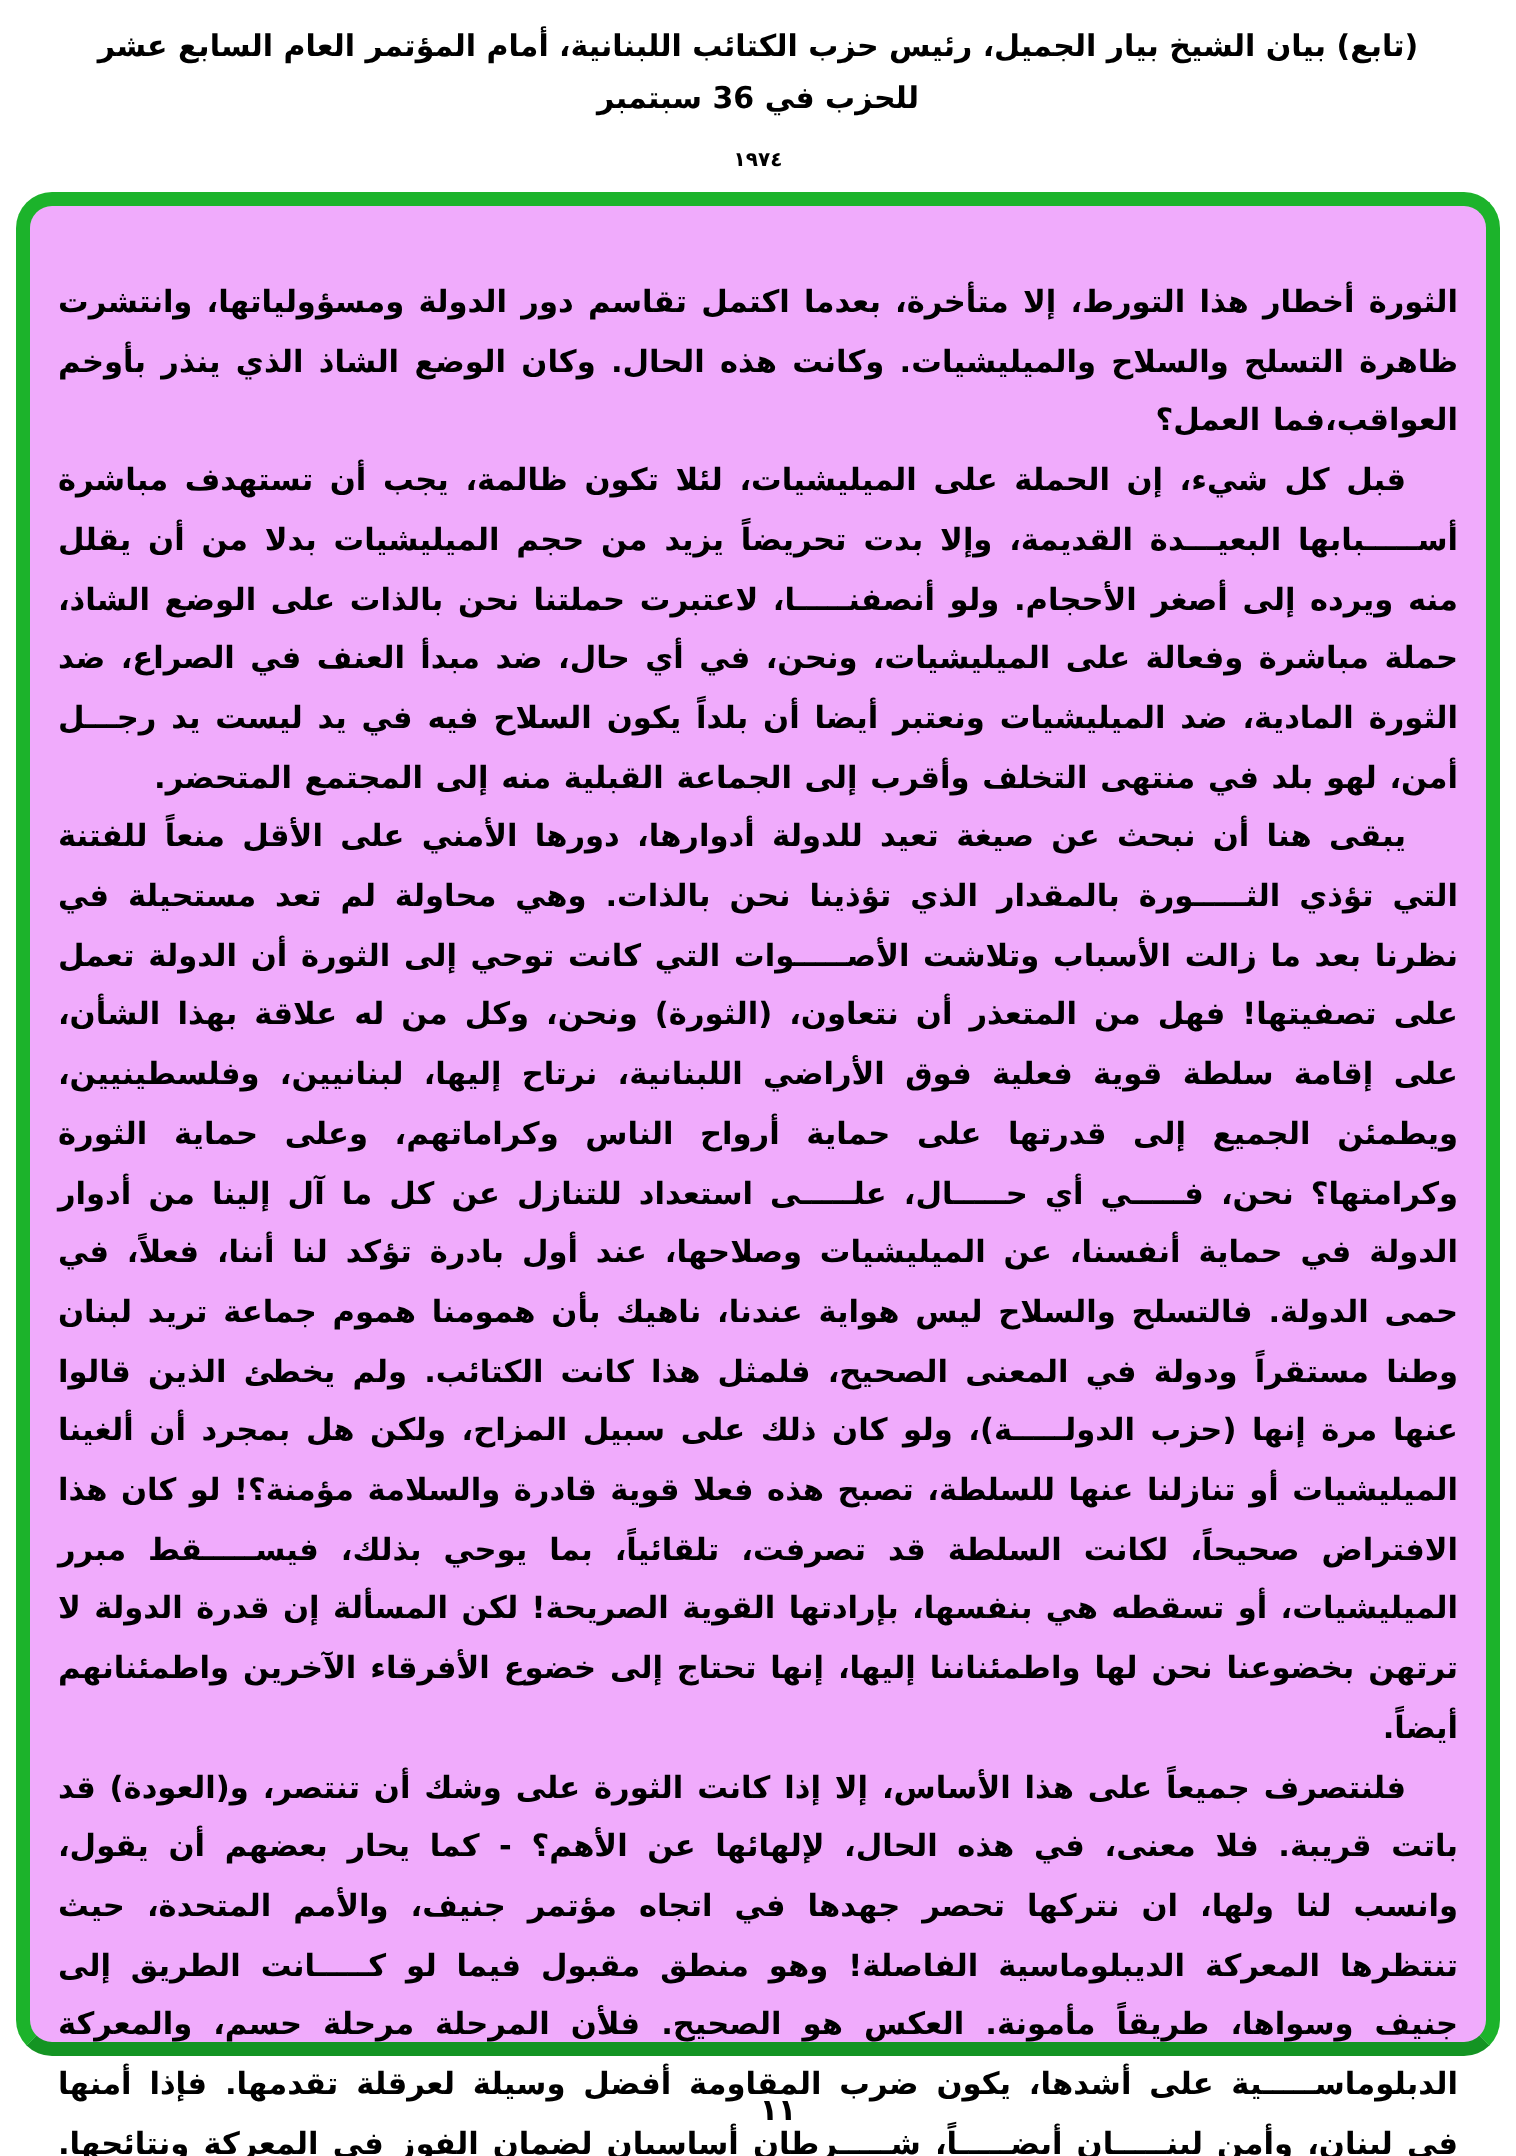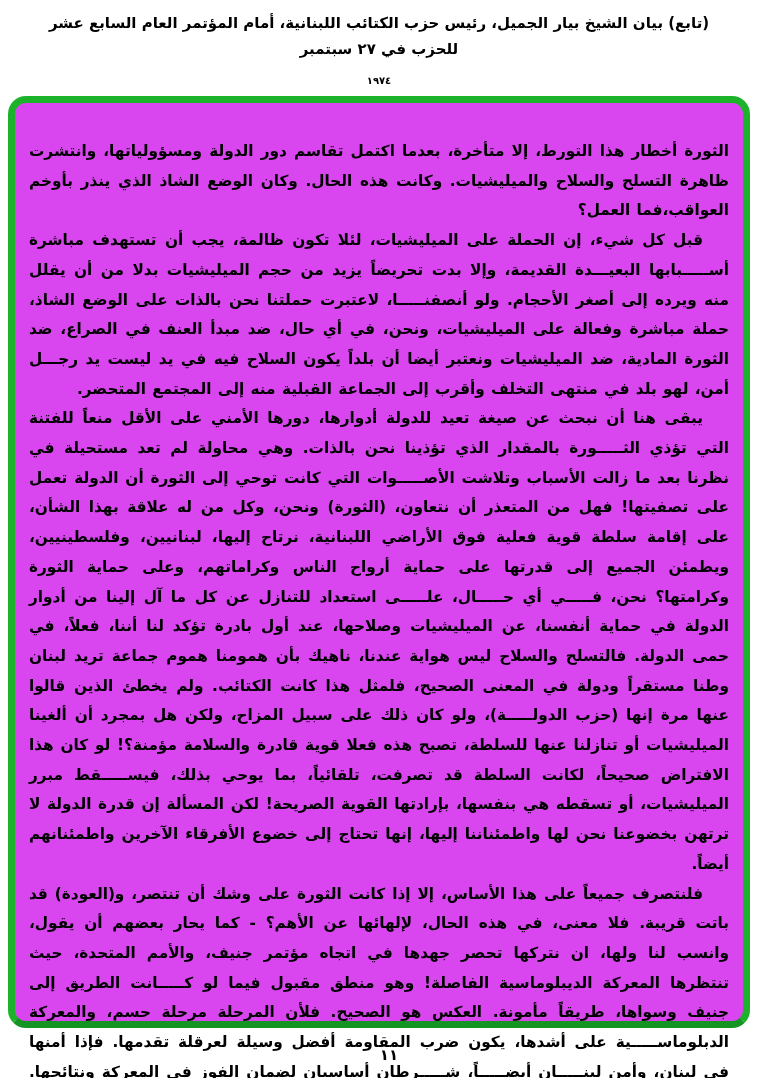--- a/index.html
+++ b/index.html
@@ -32,21 +32,21 @@
     margin-top: 8px;
   }
   .green-box {
     position: absolute;
     left: 8px; top: 96px;
     width: 742px; height: 932px;
     box-sizing: border-box;
     border: 7px solid var(--border-green, #1cb32b);
     border-bottom-color: var(--border-green-dark, #149423);
     border-radius: 18px;
-    background: #d946ef;
+    background: #f0abfc;
     padding: 34px 14px 0 14px;
     direction: rtl;
   }
   .green-box p {
     margin: 0;
     font-size: 15.3px;
     font-weight: 700;
     line-height: 29.7px;
     text-align: justify;
     word-spacing: 1px;
@@ -56,21 +56,21 @@
     position: absolute;
     bottom: 14px; left: 0; right: 0;
     text-align: center;
     font-size: 15px; font-weight: 700; padding-left: 20px;
   }
 </style>
 </head>
 <body>
 
 <header class="doc-header">
-  <div class="title-line1">(تابع) بيان الشيخ بيار الجميل، رئيس حزب الكتائب اللبنانية، أمام المؤتمر العام السابع عشر للحزب في ٢٧ سبتمبر</div>
+  <div class="title-line1">(تابع) بيان الشيخ بيار الجميل، رئيس حزب الكتائب اللبنانية، أمام المؤتمر العام السابع عشر للحزب في 36 سبتمبر</div>
   <div class="title-line2">١٩٧٤</div>
   <div class="source-line">جريدة "النهار"، العدد الصادر في ٢٨ سبتمبر ١٩٧٤، ص٣ - ٤.</div>
 </header>
 
 <main class="green-box">
   <p>الثورة أخطار هذا التورط، إلا متأخرة، بعدما اكتمل تقاسم دور الدولة ومسؤولياتها، وانتشرت ظاهرة التسلح والسلاح والميليشيات. وكانت هذه الحال. وكان الوضع الشاذ الذي ينذر بأوخم العواقب،فما العمل؟</p>
   <p class="indent">قبل كل شيء، إن الحملة على الميليشيات، لئلا تكون ظالمة، يجب أن تستهدف مباشرة أســـــبابها البعيـــدة القديمة، وإلا بدت تحريضاً يزيد من حجم الميليشيات بدلا من أن يقلل منه ويرده إلى أصغر الأحجام. ولو أنصفنـــــا، لاعتبرت حملتنا نحن بالذات على الوضع الشاذ، حملة مباشرة وفعالة على الميليشيات، ونحن، في أي حال، ضد مبدأ العنف في الصراع، ضد الثورة المادية، ضد الميليشيات ونعتبر أيضا أن بلداً يكون السلاح فيه في يد ليست يد رجـــل أمن، لهو بلد في منتهى التخلف وأقرب إلى الجماعة القبلية منه إلى المجتمع المتحضر.</p>
   <p class="indent">يبقى هنا أن نبحث عن صيغة تعيد للدولة أدوارها، دورها الأمني على الأقل منعاً للفتنة التي تؤذي الثـــــورة بالمقدار الذي تؤذينا نحن بالذات. وهي محاولة لم تعد مستحيلة في نظرنا بعد ما زالت الأسباب وتلاشت الأصـــــوات التي كانت توحي إلى الثورة أن الدولة تعمل على تصفيتها! فهل من المتعذر أن نتعاون، (الثورة) ونحن، وكل من له علاقة بهذا الشأن، على إقامة سلطة قوية فعلية فوق الأراضي اللبنانية، نرتاح إليها، لبنانيين، وفلسطينيين، ويطمئن الجميع إلى قدرتها على حماية أرواح الناس وكراماتهم، وعلى حماية الثورة وكرامتها؟ نحن، فـــــي أي حـــــال، علـــــى استعداد للتنازل عن كل ما آل إلينا من أدوار الدولة في حماية أنفسنا، عن الميليشيات وصلاحها، عند أول بادرة تؤكد لنا أننا، فعلاً، في حمى الدولة. فالتسلح والسلاح ليس هواية عندنا، ناهيك بأن همومنا هموم جماعة تريد لبنان وطنا مستقراً ودولة في المعنى الصحيح، فلمثل هذا كانت الكتائب. ولم يخطئ الذين قالوا عنها مرة إنها (حزب الدولـــــة)، ولو كان ذلك على سبيل المزاح، ولكن هل بمجرد أن ألغينا الميليشيات أو تنازلنا عنها للسلطة، تصبح هذه فعلا قوية قادرة والسلامة مؤمنة؟! لو كان هذا الافتراض صحيحاً، لكانت السلطة قد تصرفت، تلقائياً، بما يوحي بذلك، فيســـــقط مبرر الميليشيات، أو تسقطه هي بنفسها، بإرادتها القوية الصريحة! لكن المسألة إن قدرة الدولة لا ترتهن بخضوعنا نحن لها واطمئناننا إليها، إنها تحتاج إلى خضوع الأفرقاء الآخرين واطمئنانهم أيضاً.</p>
   <p class="indent">فلنتصرف جميعاً على هذا الأساس، إلا إذا كانت الثورة على وشك أن تنتصر، و(العودة) قد باتت قريبة. فلا معنى، في هذه الحال، لإلهائها عن الأهم؟ - كما يحار بعضهم أن يقول، وانسب لنا ولها، ان نتركها تحصر جهدها في اتجاه مؤتمر جنيف، والأمم المتحدة، حيث تنتظرها المعركة الديبلوماسية الفاصلة! وهو منطق مقبول فيما لو كـــــانت الطريق إلى جنيف وسواها، طريقاً مأمونة. العكس هو الصحيح. فلأن المرحلة مرحلة حسم، والمعركة الدبلوماســـــية على أشدها، يكون ضرب المقاومة أفضل وسيلة لعرقلة تقدمها. فإذا أمنها في لبنان، وأمن لبنـــــان أيضـــــاً، شـــــرطان أساسيان لضمان الفوز في المعركة ونتائجها. وماذا أيضا لو تأجل موعد الحسم وتأخرت العودة وطال الانتظار وطالت الثورة أيضا واستمرت أوضاعها هذه الأوضاع؟ في مطلق الأحوال، لا غنى لها ولنا عن حد معين من التضامن فيمـــــا بيننا، كي لا تكون يوماً حملاً ثقيلاً على لبنان يتأفف منه ويتبرم. ولا غنى عن التضامن هذا أيضاً، كي لا نظل نعـــــاني ظروف الثورة ونتائجها من دون أن تكون لنا يد أو كلمة في ما تخطط له وتبني. فإذا كان المصير مشتركاً إلى هـــــذا الحد والخلاص أيضاً، أو الهلاك، فمن بديهيات الشركة ألا تكون حصتنا فيها حصة الفريق الذي يعاني ولا يسأل.</p>
 

